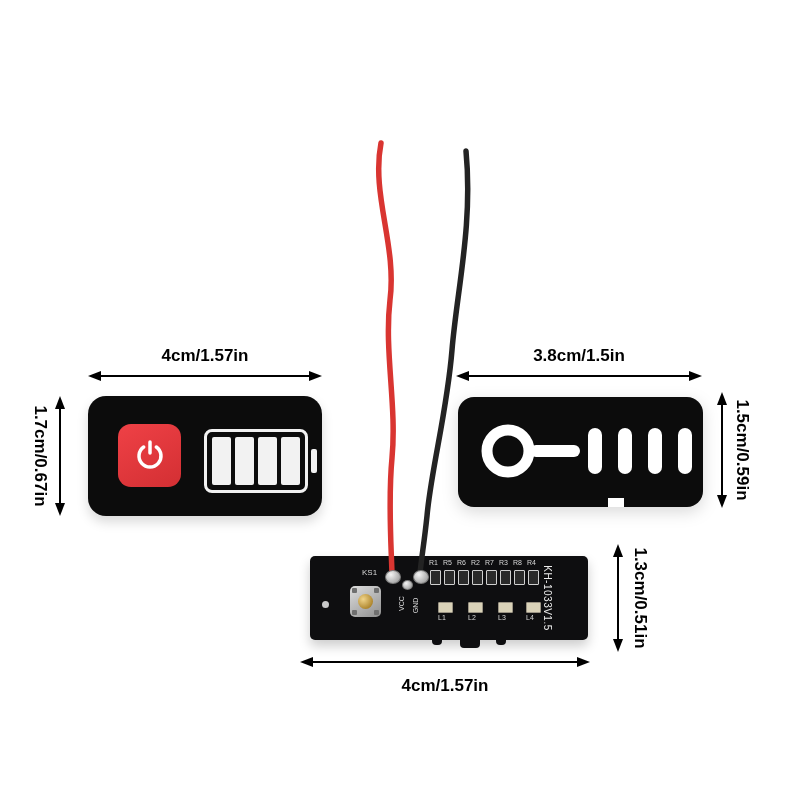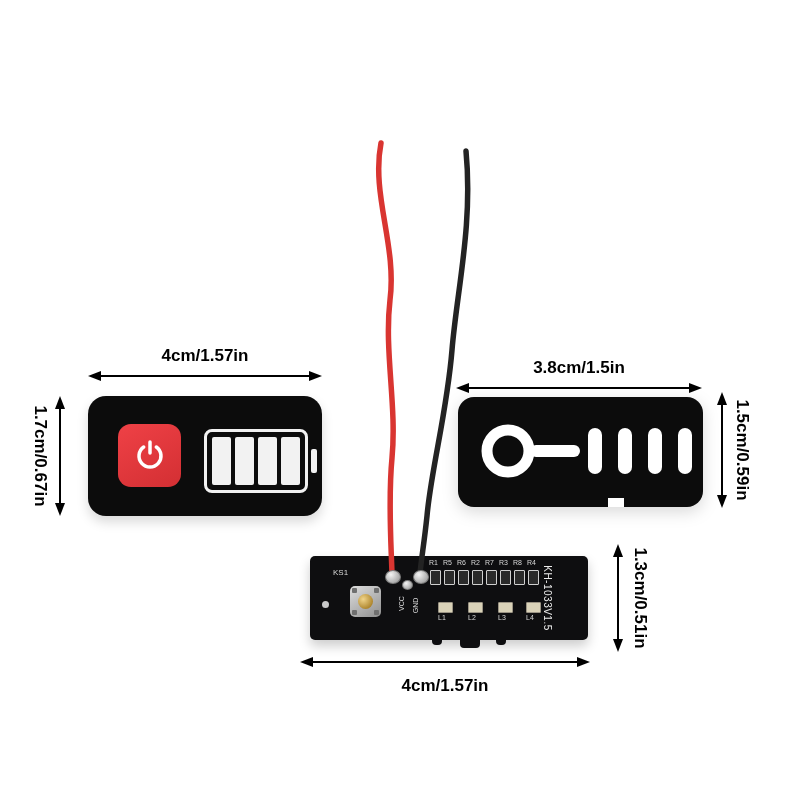--- a/index.html
+++ b/index.html
@@ -87,21 +87,21 @@
     <rect x="150" y="101" width="16" height="9" fill="#ffffff"></rect>
   </svg>
 
   <div class="pcb">
     <div class="pcb-tab" style="left:150px;width:20px;height:8px;"></div>
     <div class="pcb-tab" style="left:122px;width:10px;height:5px;"></div>
     <div class="pcb-tab" style="left:186px;width:10px;height:5px;"></div>
 
     <div class="pad-hole"></div>
 
-    <span class="silk silk8" style="left:23px;top:13px;">KS1</span>
+    <span class="silk silk8" style="left:52px;top:13px;">KS1</span>
 
     <div class="switch">
       <div class="sw-pin" style="left:2px;top:2px;"></div>
       <div class="sw-pin" style="right:2px;top:2px;"></div>
       <div class="sw-pin" style="left:2px;bottom:2px;"></div>
       <div class="sw-pin" style="right:2px;bottom:2px;"></div>
       <div class="sw-center"></div>
     </div>
 
     <span class="silk" style="left:84px;top:44px;transform:rotate(-90deg);">VCC</span>
@@ -153,21 +153,21 @@
     <span class="dim-label" style="left:50%;top:-22px;transform:translateX(-50%);">4cm/1.57in</span>
   </div>
 
   <div class="dim" style="left:52px;top:396px;width:16px;height:120px;">
     <div class="ah-u"></div>
     <div class="dim-line-v"></div>
     <div class="ah-d"></div>
     <span class="dim-label" style="left:-12px;top:50%;transform:translate(-50%,-50%) rotate(90deg);">1.7cm/0.67in</span>
   </div>
 
-  <div class="dim" style="left:456px;top:380px;width:246px;height:16px;">
+  <div class="dim" style="left:456px;top:368px;width:246px;height:16px;">
     <div class="ah-l"></div>
     <div class="dim-line-h"></div>
     <div class="ah-r"></div>
     <span class="dim-label" style="left:50%;top:-22px;transform:translateX(-50%);">3.8cm/1.5in</span>
   </div>
 
   <div class="dim" style="left:714px;top:392px;width:16px;height:116px;">
     <div class="ah-u"></div>
     <div class="dim-line-v"></div>
     <div class="ah-d"></div>

